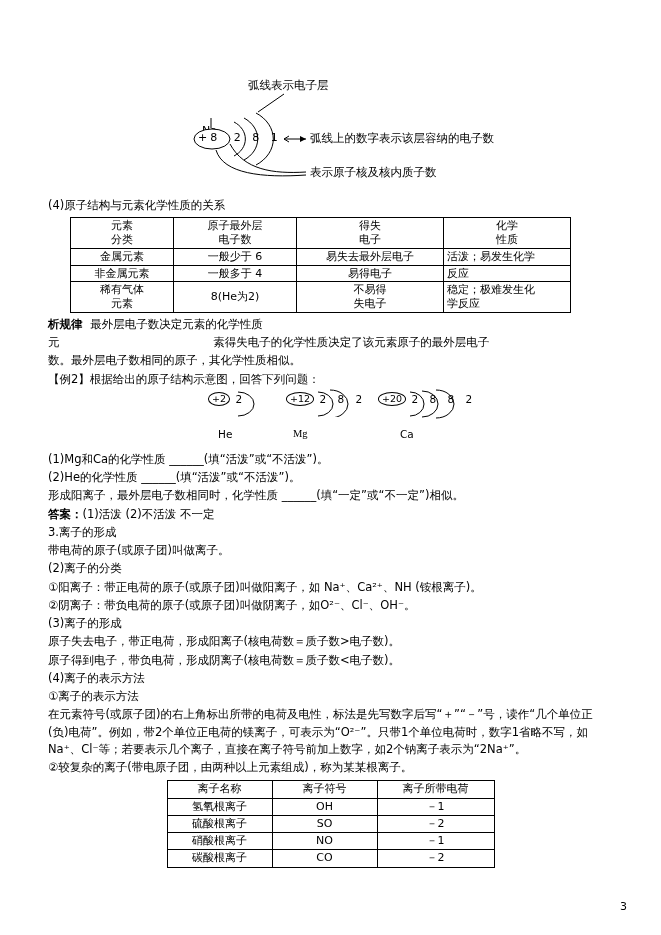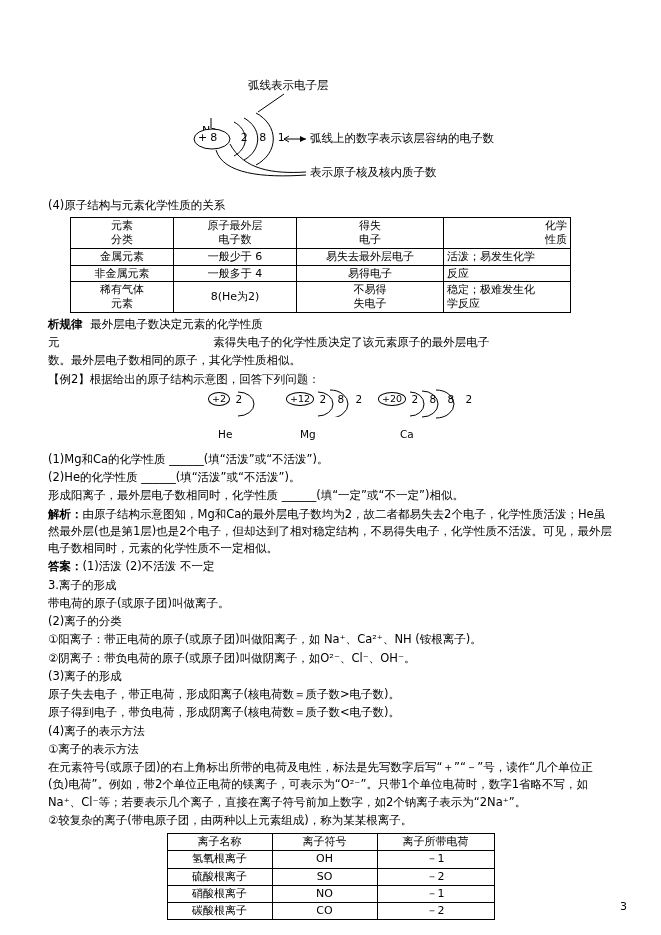--- a/index.html
+++ b/index.html
@@ -52,21 +52,21 @@
   table.tbl td{
     border:1px solid #000;
     padding:1px 3px;
     text-align:center;
     line-height:1.25;
   }
   table.tbl td.l{text-align:left;}
   .t1 td.c1{width:96px;}
   .t1 td.c2{width:116px;}
   .t1 td.c3{width:140px;}
-  .t1 td.c4{width:120px;text-align:right;}
+  .t1 td.c4{width:120px;}
   
   table.iontbl{
     border-collapse:collapse;
     margin:4px auto 4px auto;
     font-size:11px;
   }
   table.iontbl td{
     border:1px solid #000;
     padding:1px 6px;
     text-align:center;
@@ -137,21 +137,21 @@
       <polygon points="258,61 252,58 252,64" fill="#000"></polygon>
       <line x1="236" y1="61" x2="241" y2="58" stroke="#000" stroke-width="1"></line>
       <line x1="236" y1="61" x2="241" y2="64" stroke="#000" stroke-width="1"></line>
 
       <path d="M 168 72 C 175 96, 215 100, 258 97" fill="none" stroke="#000" stroke-width="1"></path>
       <path d="M 182 66 C 196 92, 225 96, 258 94" fill="none" stroke="#000" stroke-width="1"></path>
     </svg>
 
     <div class="shell-nums" style="left:150px;top:53px;">
       <span>+8</span>
-      <span style="letter-spacing:4px;margin-left:14px;">2 8 1</span>
+      <span style="letter-spacing:4px;margin-left:7px;">2 8 1</span>
     </div>
 
     <div class="lbl" style="left:262px;top:53px;">弧线上的数字表示该层容纳的电子数</div>
     <div class="lbl" style="left:262px;top:87px;">表示原子核及核内质子数</div>
   </div>
 
   <p class="para">(4)原子结构与元素化学性质的关系</p>
 
   <table class="tbl t1">
     <tbody>
@@ -205,41 +205,38 @@
     <div class="ex-lbl" style="left:170px;">He</div>
 
     <div class="ex-atom" style="left:238px;">
       <span class="ex-core">+12</span>
       <span class="ex-nums">2 8 2</span>
       <svg width="60" height="28" style="position:absolute;left:26px;top:-3px;">
         <path d="M 6 3 A 15 12 0 0 1 6 27" fill="none" stroke="#000" stroke-width="1"></path>
         <path d="M 18 1 A 18 14 0 0 1 18 29" fill="none" stroke="#000" stroke-width="1"></path>
       </svg>
     </div>
-    <div class="ex-lbl" style="left:252px;">Mg</div>
+    <div class="ex-lbl" style="left:245px;font-family:Liberation Serif, serif;">Mg</div>
 
     <div class="ex-atom" style="left:330px;">
       <span class="ex-core">+20</span>
       <span class="ex-nums">2 8 8 2</span>
       <svg width="86" height="30" style="position:absolute;left:27px;top:-3px;">
         <path d="M 5 3 A 14 12 0 0 1 5 27" fill="none" stroke="#000" stroke-width="1"></path>
         <path d="M 17 2 A 16 13 0 0 1 17 28" fill="none" stroke="#000" stroke-width="1"></path>
         <path d="M 31 1 A 18 14 0 0 1 31 29" fill="none" stroke="#000" stroke-width="1"></path>
       </svg>
     </div>
     <div class="ex-lbl" style="left:352px;">Ca</div>
   </div>
 
   <p class="para">(1)Mg和Ca的化学性质 ______(填“活泼”或“不活泼”)。</p>
   <p class="para">(2)He的化学性质 ______(填“活泼”或“不活泼”)。</p>
   <p class="para">形成阳离子，最外层电子数相同时，化学性质 ______(填“一定”或“不一定”)相似。</p>
 
-  <p class="para">
-    <span class="bold">解析：</span><span>由原子结构示意图知，Mg和Ca的最外层电子数均为2，故二者都易失去2个电子，化学性质活泼；He虽然最外层(也是第1层)也是2个电子，但却达到了相对稳定结构，不易得失电子，化学性质不活泼。可见，最外层电子数相同时，元素的化学性质不一定相似。</span>
-  </p>
 
   <p class="para">
     <span class="bold">答案：</span><span>(1)活泼 (2)不活泼 不一定</span>
   </p>
 
   <p class="para">3.离子的形成</p>
   <p class="para">带电荷的原子(或原子团)叫做离子。</p>
   <p class="para">(2)离子的分类</p>
   <p class="para">①阳离子：带正电荷的原子(或原子团)叫做阳离子，如 Na⁺、Ca²⁺、NH (铵根离子)。</p>
   <p class="para">②阴离子：带负电荷的原子(或原子团)叫做阴离子，如O²⁻、Cl⁻、OH⁻。</p>

